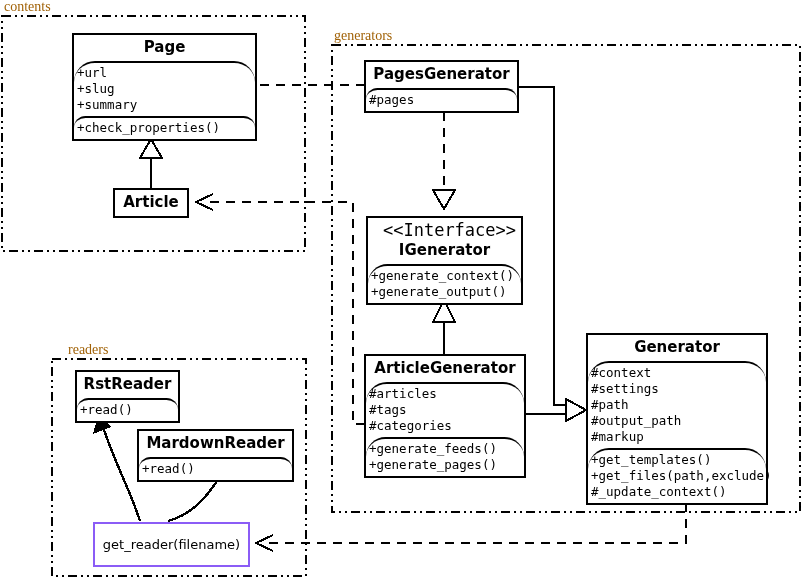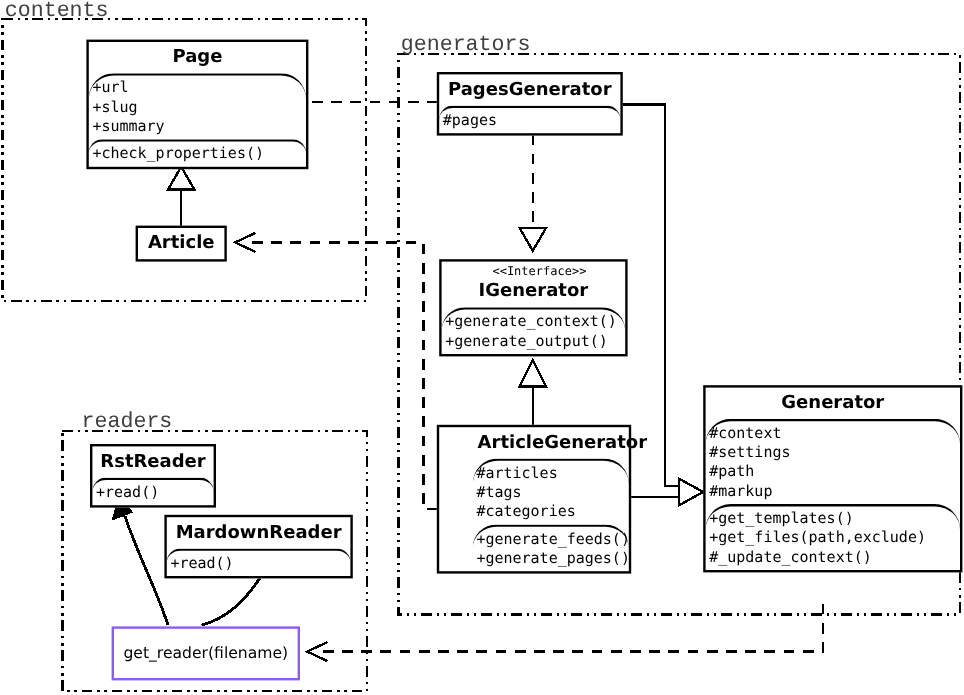--- a/index.html
+++ b/index.html
@@ -3,36 +3,36 @@
 <meta charset="utf-8">
 <style>
   html,body{margin:0;padding:0;background:#ffffff;}
   body{
     width:803px;height:579px;position:relative;overflow:hidden;
     font-family:"DejaVu Sans", sans-serif;
     color:#000000;
   }
   #canvas{position:absolute;left:0;top:0;width:803px;height:579px;}
   .pkg-label{
-    position:absolute;font-family:Liberation Mono, monospace;
-    font-size:18px;color:#404040;white-space:nowrap;line-height:1;
+    position:absolute;font-family:Liberation Serif, serif;
+    font-size:14px;color:#a16207;white-space:nowrap;line-height:1;
   }
   .cls{
     position:absolute;box-sizing:border-box;
     border:2px solid #000;background:#fff;
   }
   .cls .sec{box-sizing:border-box;}
   .cls .sec + .sec{border-top:2px solid #000;border-radius:21px;}
   .cls .name{
     text-align:center;font-weight:bold;font-size:15px;
     font-family:"DejaVu Sans", sans-serif;
     padding:4px 4px 5px 4px;line-height:1.15;
   }
   .cls .stereo{
-    text-align:center;font-weight:normal;font-size:10px;
+    text-align:center;font-weight:normal;font-size:17px;
     font-family:"DejaVu Sans Mono", monospace;
     padding:3px 4px 0 4px;line-height:1.15;margin-left:10px;
   }
   .cls .name.with-stereo{padding-top:1px;}
   .cls .members{
     font-family:"DejaVu Sans Mono", monospace;
     font-size:12.5px;line-height:16px;padding:2px 3px 3px 3px;
     white-space:nowrap;
   }
   .cls .members div{line-height:16px;}
@@ -153,43 +153,44 @@
   <div class="sec">
     <div class="stereo">&lt;&lt;Interface&gt;&gt;</div>
     <div class="name with-stereo">IGenerator</div>
   </div>
   <div class="sec members">
     <div>+generate_context()</div>
     <div>+generate_output()</div>
   </div>
 </div>
 
-<div class="cls" style="left:364px;top:354px;width:162px;padding-left:28px;">
+<div class="cls" style="left:364px;top:354px;width:162px;">
   <div class="sec">
     <div class="name">ArticleGenerator</div>
   </div>
   <div class="sec members">
     <div>#articles</div>
     <div>#tags</div>
     <div>#categories</div>
   </div>
   <div class="sec members">
     <div>+generate_feeds()</div>
     <div>+generate_pages()</div>
   </div>
 </div>
 
-<div class="cls" style="left:586px;top:321px;width:216px;">
+<div class="cls" style="left:586px;top:333px;width:182px;">
   <div class="sec">
     <div class="name">Generator</div>
   </div>
   <div class="sec members">
     <div>#context</div>
     <div>#settings</div>
     <div>#path</div>
+    <div>#output_path</div>
     <div>#markup</div>
   </div>
   <div class="sec members">
     <div>+get_templates()</div>
     <div>+get_files(path,exclude)</div>
     <div>#_update_context()</div>
   </div>
 </div>
 
 <div class="cls" style="left:75px;top:370px;width:105px;">

